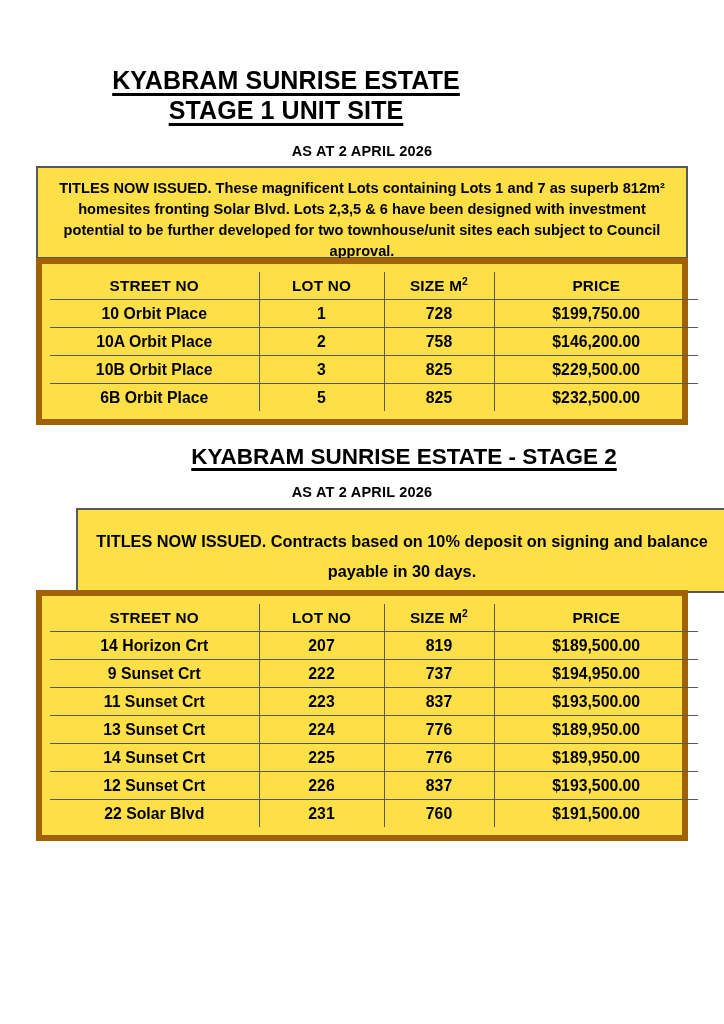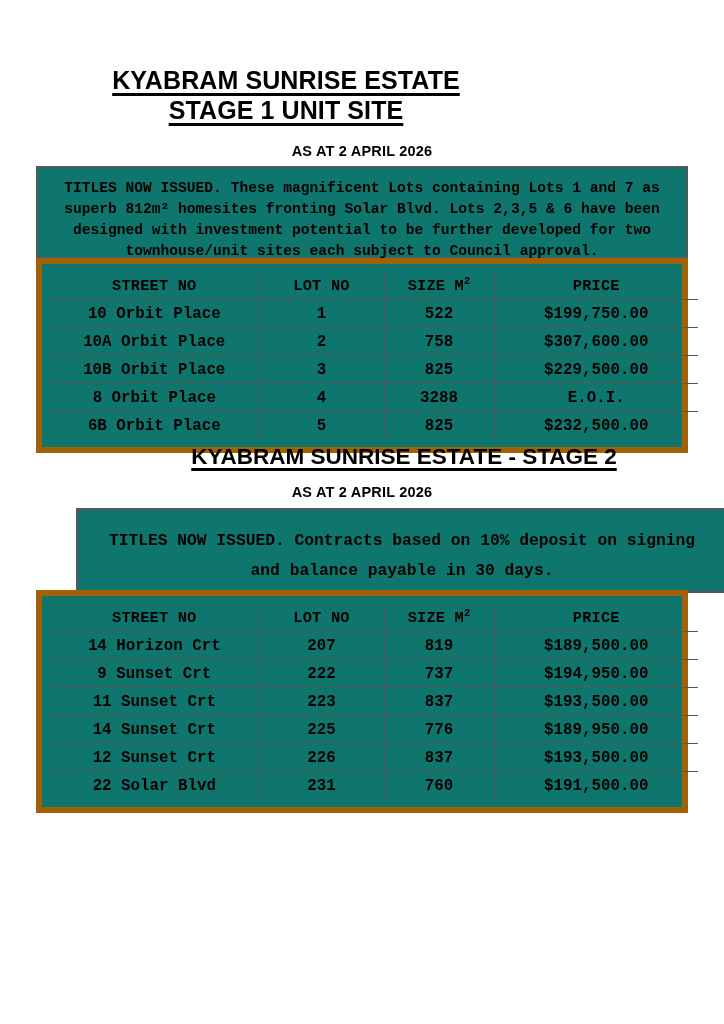--- a/index.html
+++ b/index.html
@@ -86,22 +86,21 @@
     width: 724px;
   }
 
   
   .frame {
     position: absolute;
     left: 36px;
     width: 652px;
     box-sizing: border-box;
     border: 2px solid #58585a;
-    background: #0f766e;
-    font-family: Liberation Mono, monospace;
+    background: #fde047;
   }
 
   .notebox {
     padding: 10px 16px 10px 16px;
     text-align: center;
     font-weight: bold;
     font-size: 14.6px;
     line-height: 21px;
   }
   .notebox.note2 {
@@ -183,40 +182,34 @@
           <th>STREET NO</th>
           <th>LOT NO</th>
           <th>SIZE M<sup>2</sup></th>
           <th>PRICE</th>
         </tr>
       </thead>
       <tbody>
         <tr>
           <td>10 Orbit Place</td>
           <td>1</td>
-          <td>522</td>
+          <td>728</td>
           <td>$199,750.00</td>
         </tr>
         <tr>
           <td>10A Orbit Place</td>
           <td>2</td>
           <td>758</td>
-          <td>$307,600.00</td>
+          <td>$146,200.00</td>
         </tr>
         <tr>
           <td>10B Orbit Place</td>
           <td>3</td>
           <td>825</td>
           <td>$229,500.00</td>
-        </tr>
-        <tr>
-          <td>8 Orbit Place</td>
-          <td>4</td>
-          <td>3288</td>
-          <td>E.O.I.</td>
         </tr>
         <tr>
           <td>6B Orbit Place</td>
           <td>5</td>
           <td>825</td>
           <td>$232,500.00</td>
         </tr>
       </tbody>
     </table>
   </div>
@@ -262,20 +255,26 @@
           <td>737</td>
           <td>$194,950.00</td>
         </tr>
         <tr>
           <td>11 Sunset Crt</td>
           <td>223</td>
           <td>837</td>
           <td>$193,500.00</td>
         </tr>
         <tr>
+          <td>13 Sunset Crt</td>
+          <td>224</td>
+          <td>776</td>
+          <td>$189,950.00</td>
+        </tr>
+        <tr>
           <td>14 Sunset Crt</td>
           <td>225</td>
           <td>776</td>
           <td>$189,950.00</td>
         </tr>
         <tr>
           <td>12 Sunset Crt</td>
           <td>226</td>
           <td>837</td>
           <td>$193,500.00</td>

